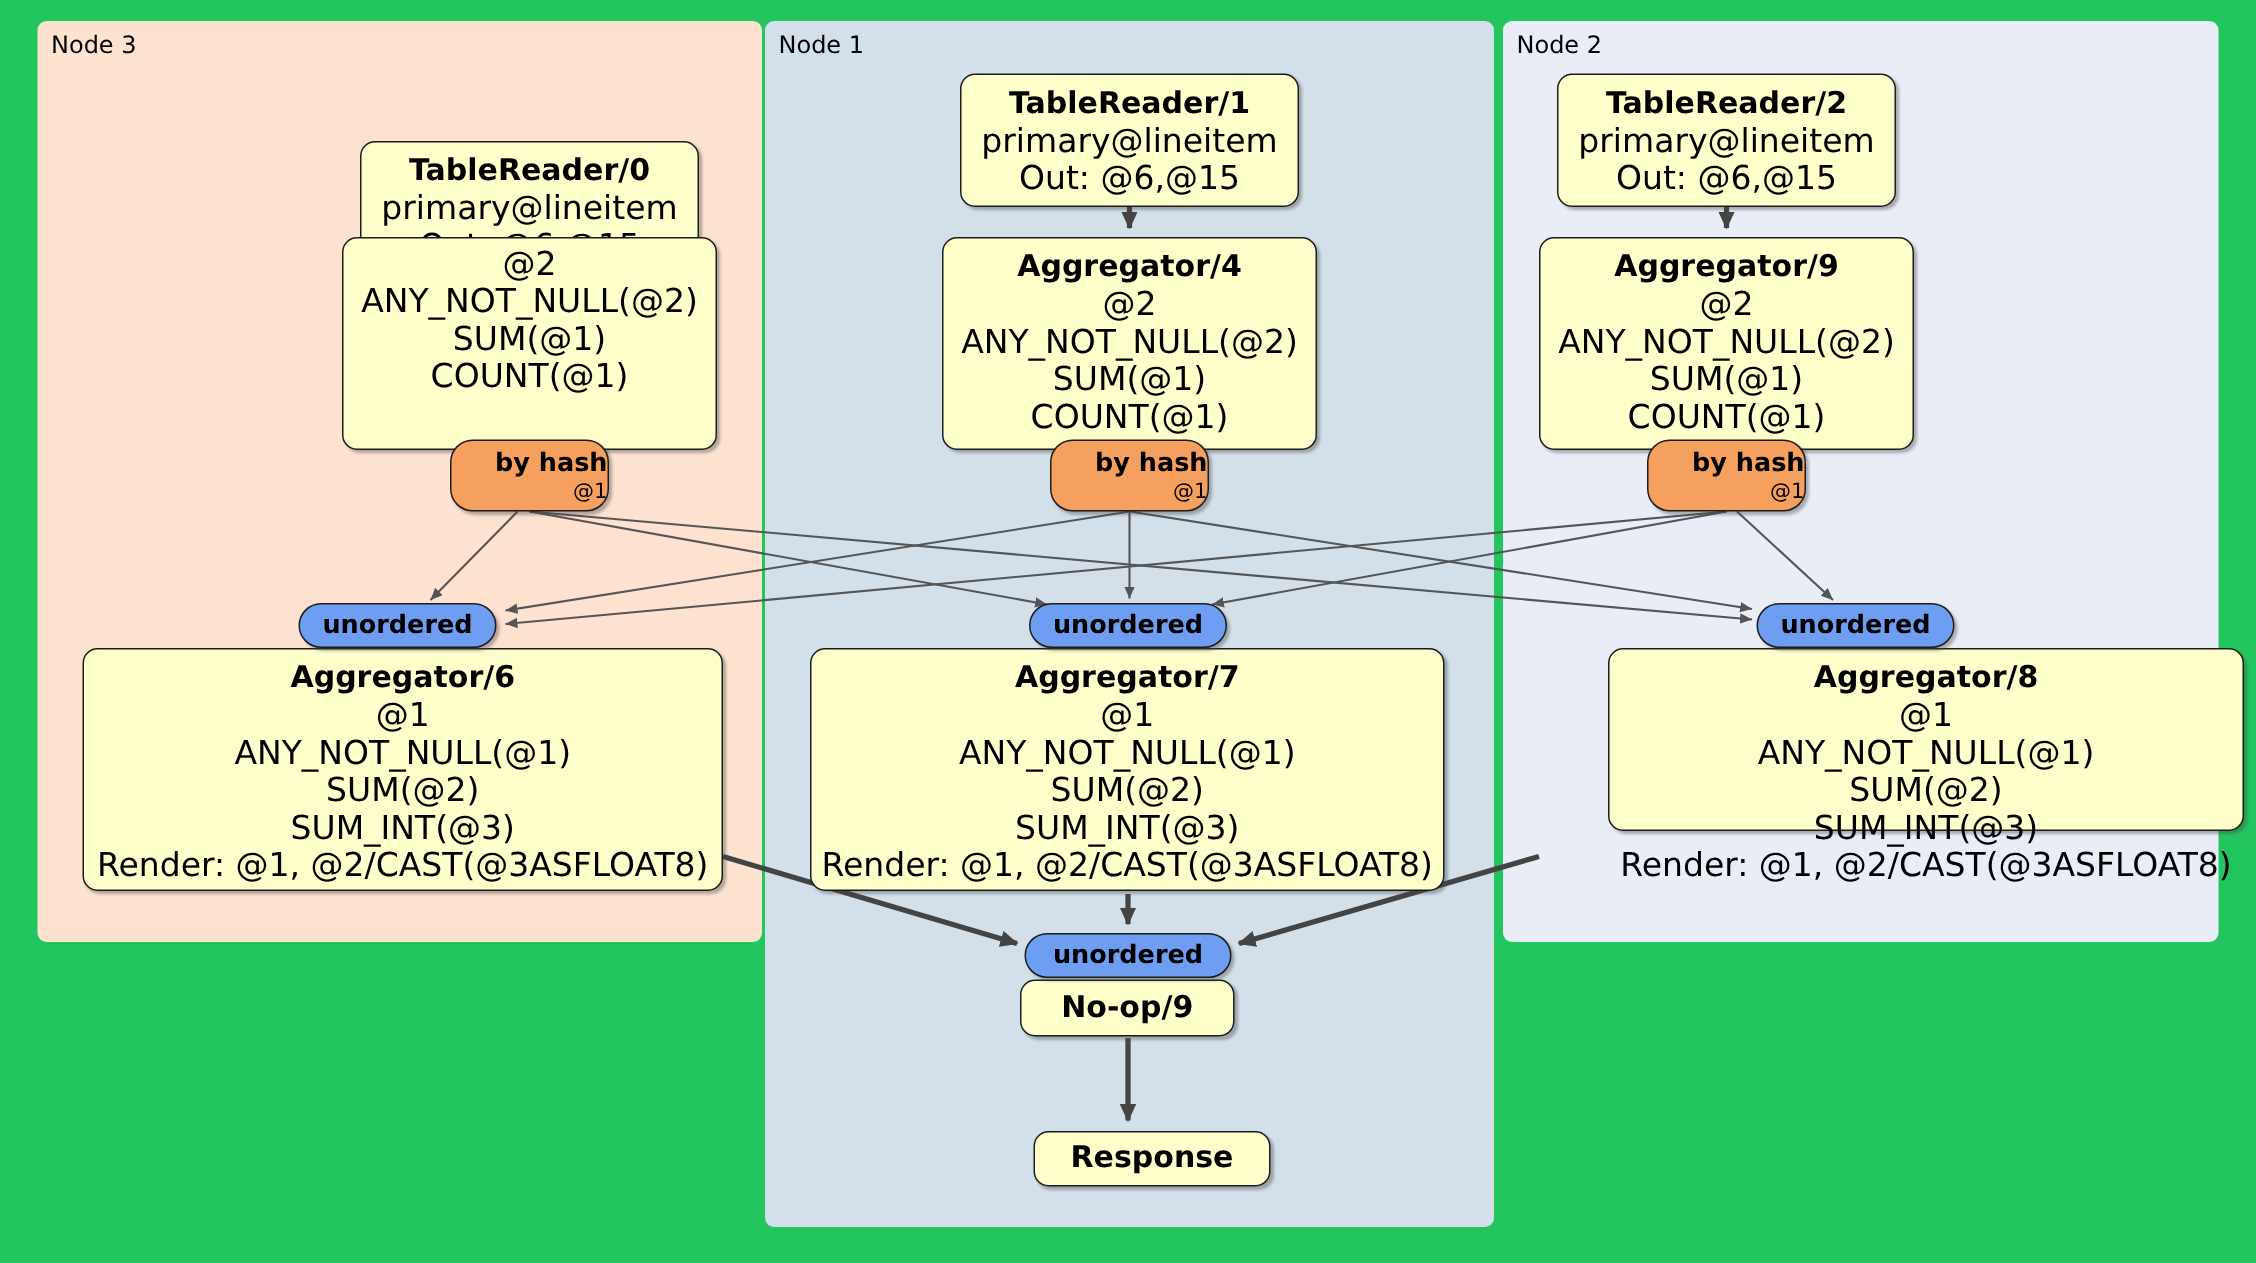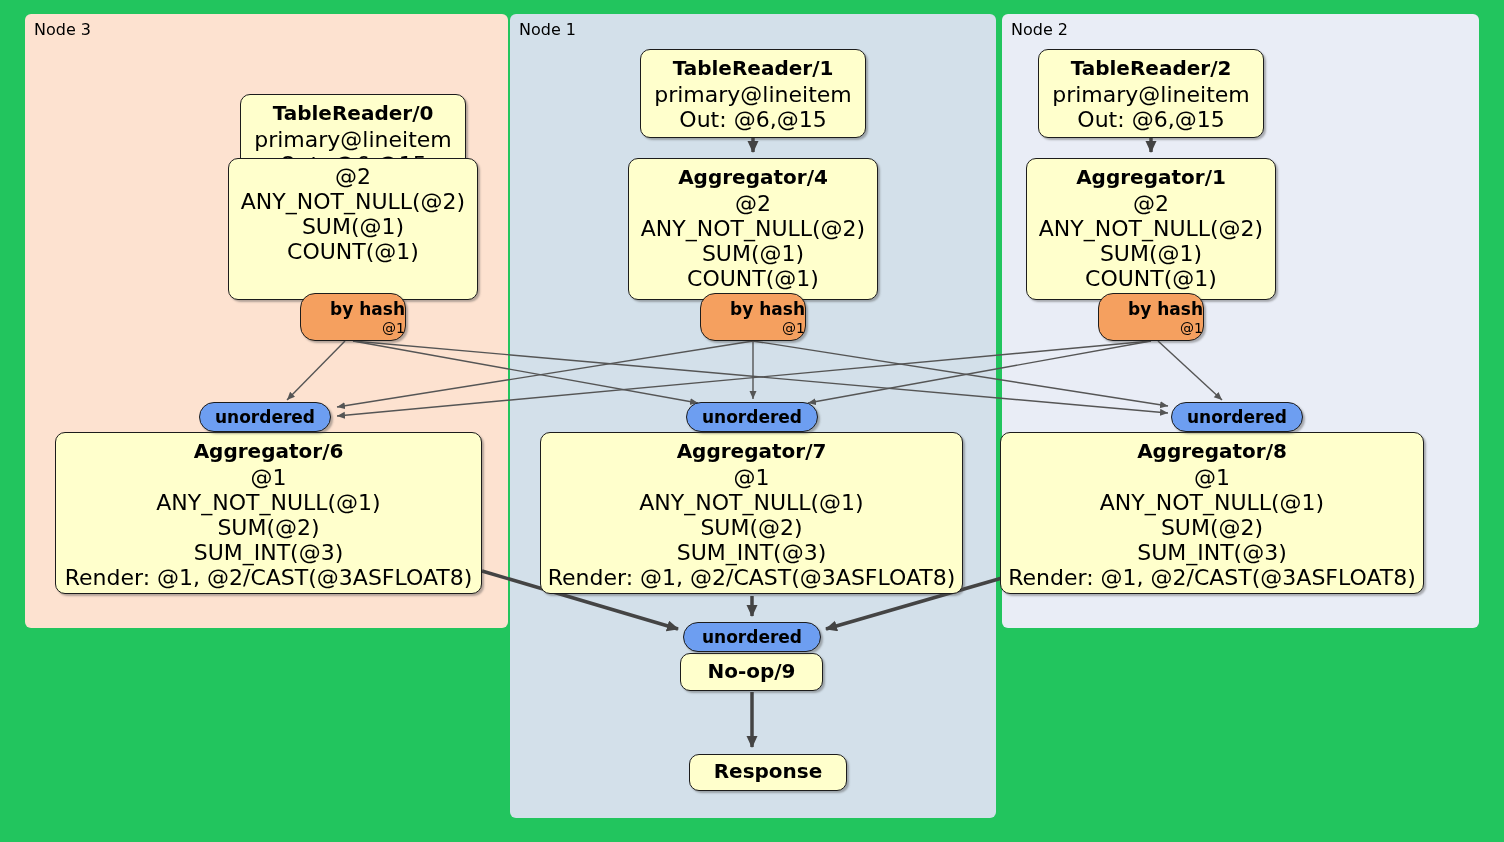--- a/index.html
+++ b/index.html
@@ -64,21 +64,21 @@
   .pbox-title { font-weight: bold; font-size: 20px; line-height: 27px; white-space: nowrap; }
   .pbox-line  { font-size: 22px; line-height: 25px; white-space: nowrap; }
   #tablereader0 { left: 240px;  top: 49px; width: 226px; height: 89px; margin-top: 45px; }
   #tablereader1 { left: 640px;  top: 49px; width: 226px; height: 89px; }
   #tablereader2 { left: 1038px; top: 49px; width: 226px; height: 89px; }
   #aggregator3  { left: 228px;  top: 158px; width: 250px; height: 142px; }
   #aggregator4  { left: 628px;  top: 158px; width: 250px; height: 142px; }
   #aggregator5  { left: 1026px; top: 158px; width: 250px; height: 142px; }
   #aggregator6  { left: 55px;   top: 432px; width: 427px; height: 162px; }
   #aggregator7  { left: 540px;  top: 432px; width: 423px; height: 162px; }
-  #aggregator8  { left: 1000px; top: 432px; width: 424px; height: 162px; }
+  #aggregator8  { left: 1072px; top: 432px; width: 424px; height: 122px; }
   #noop9    { left: 680px; top: 653px; width: 143px; height: 38px; padding-top: 4px; }
   #response { left: 689px; top: 754px; width: 158px; height: 37px; padding-top: 3px; }
   
   .router {
     position: absolute;
     width: 106px;
     height: 48px;
     background: var(--color-router-bg);
     border: 1.5px solid #1c1c1c;
     border-radius: 15px;
@@ -185,21 +185,21 @@
     <div class="pbox-line">COUNT(@1)</div>
   </div>
   <div class="pbox" id="aggregator4">
     <div class="pbox-title">Aggregator/4</div>
     <div class="pbox-line">@2</div>
     <div class="pbox-line">ANY_NOT_NULL(@2)</div>
     <div class="pbox-line">SUM(@1)</div>
     <div class="pbox-line">COUNT(@1)</div>
   </div>
   <div class="pbox" id="aggregator5">
-    <div class="pbox-title">Aggregator/1</div>
+    <div class="pbox-title">Aggregator/9</div>
     <div class="pbox-line">@2</div>
     <div class="pbox-line">ANY_NOT_NULL(@2)</div>
     <div class="pbox-line">SUM(@1)</div>
     <div class="pbox-line">COUNT(@1)</div>
   </div>
 
   <div class="router" id="router-node3">
     <div class="router-label">by hash</div>
     <div class="router-detail">@1</div>
   </div>

